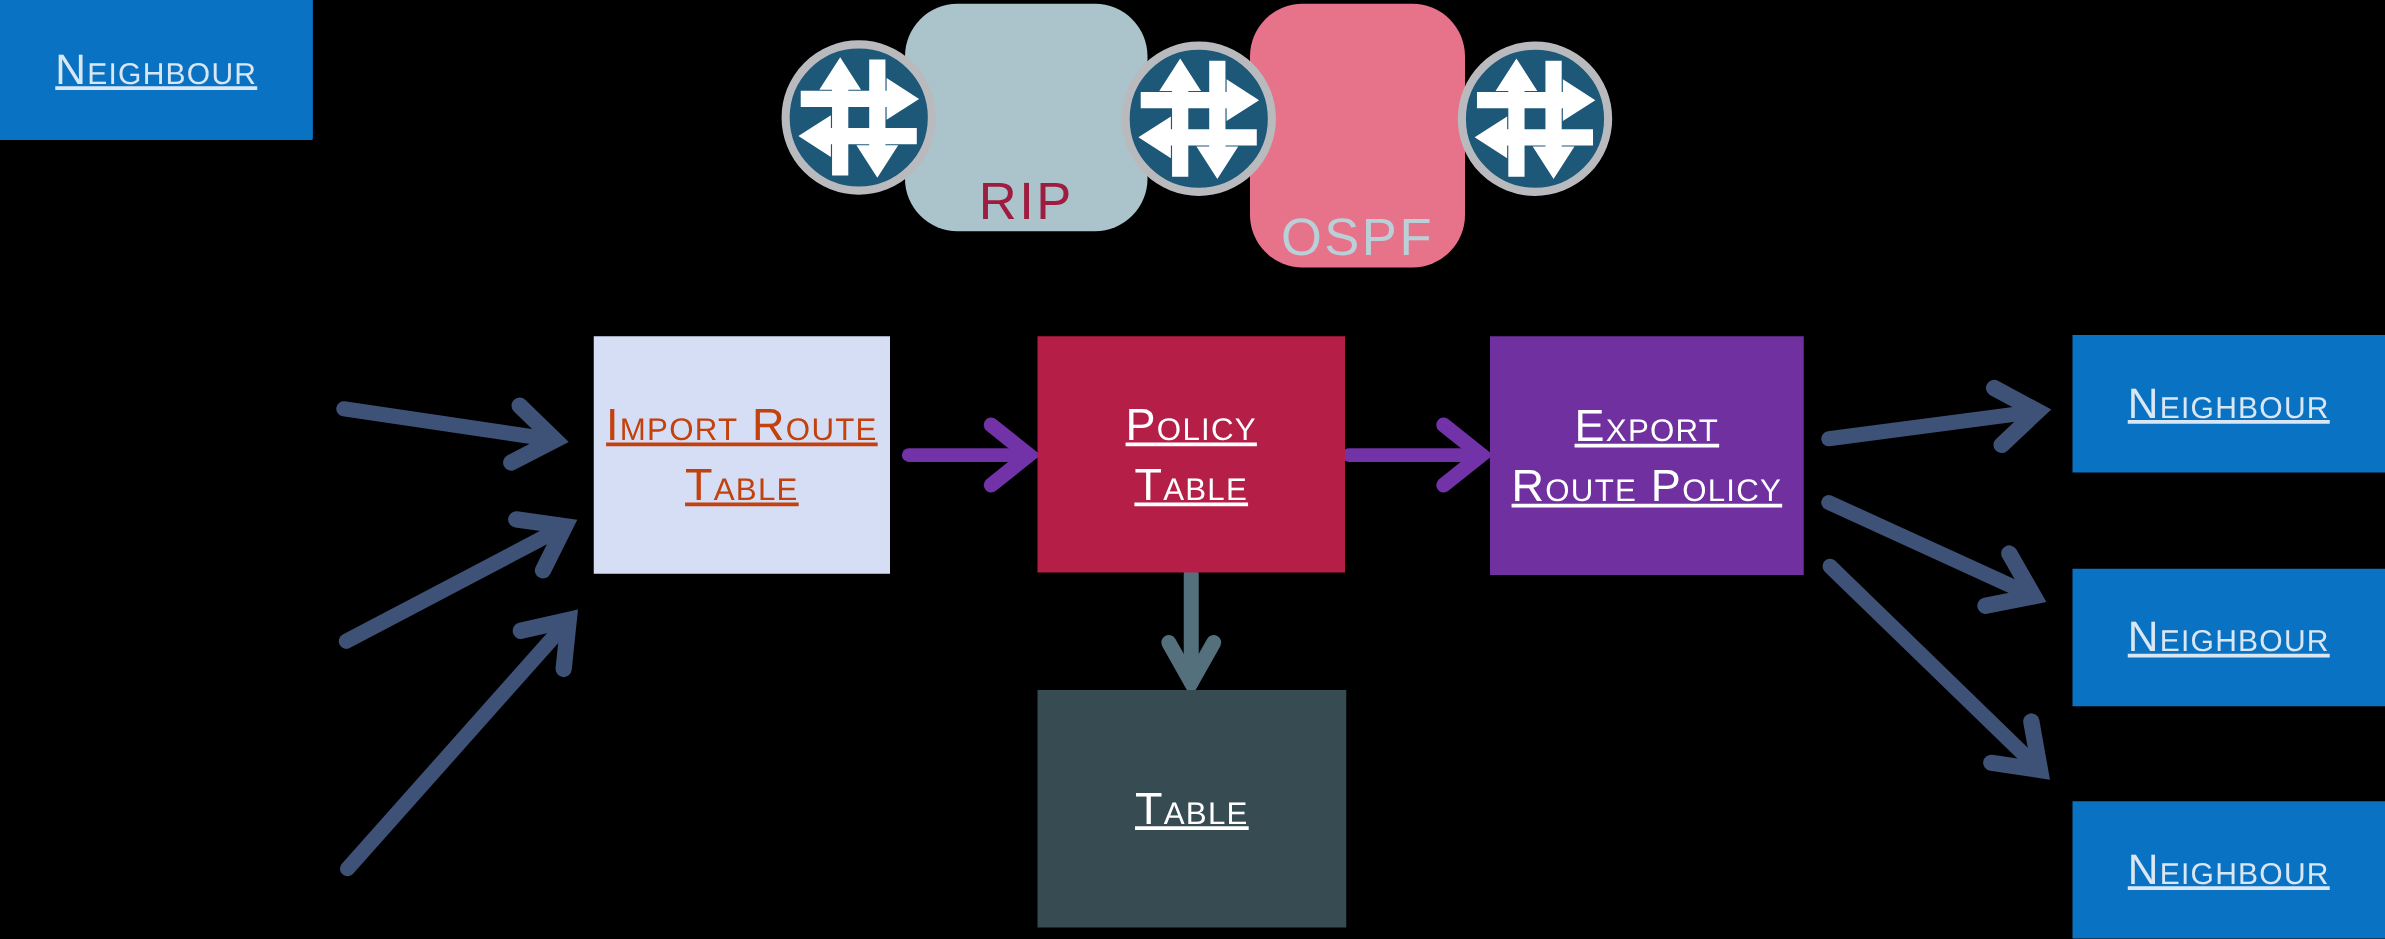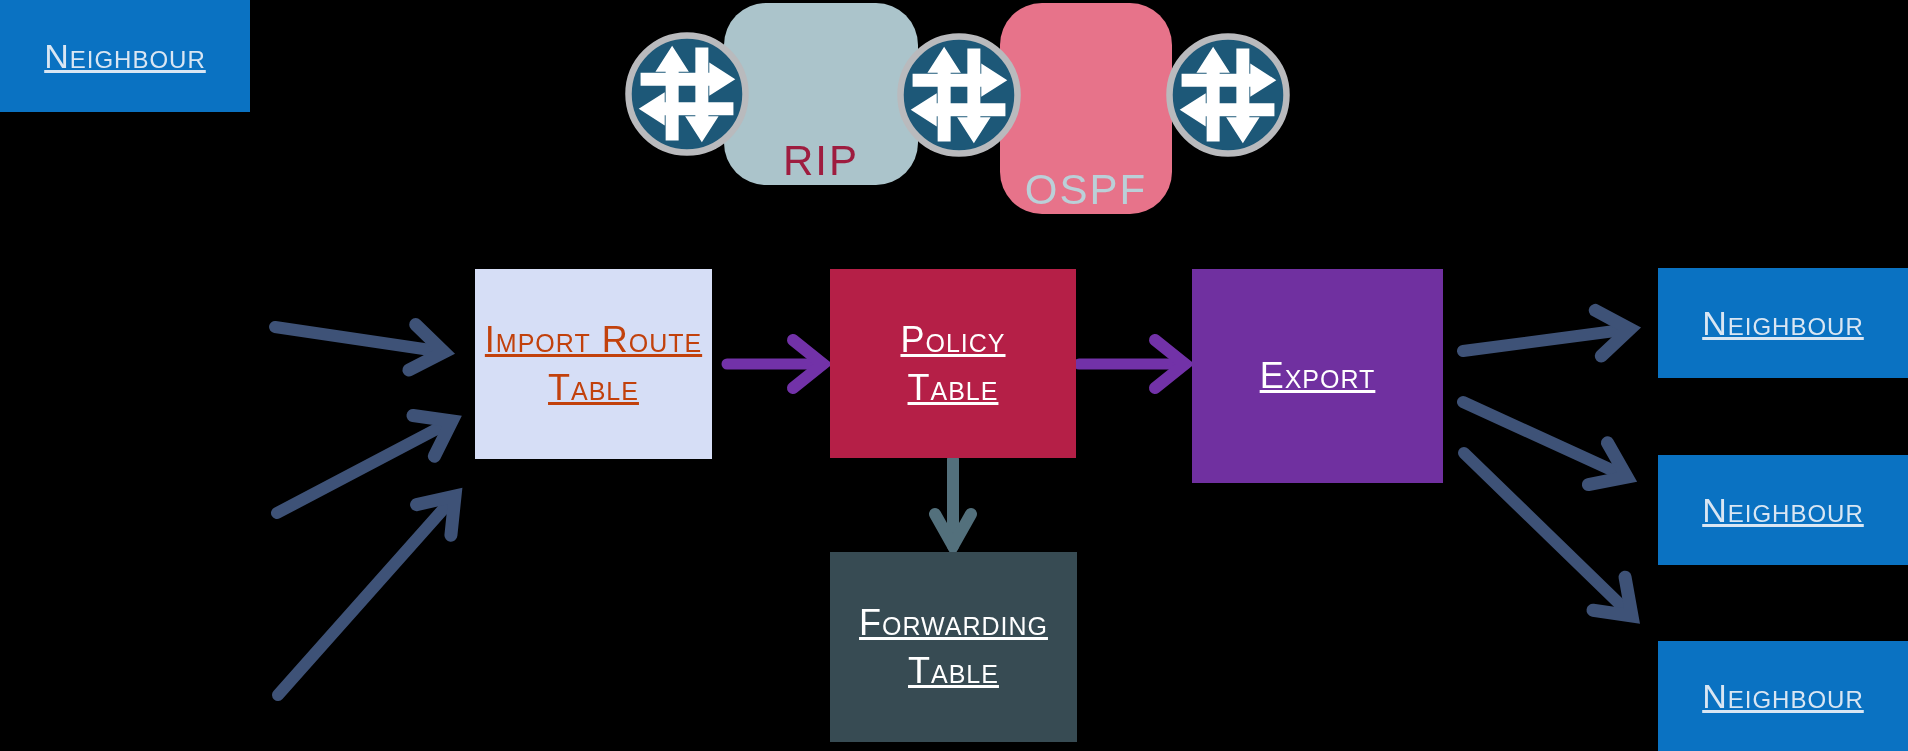--- a/index.html
+++ b/index.html
@@ -41,21 +41,21 @@
   .nb-r1{left:1658px;top:268px;width:250px;height:110px;}
   .nb-r2{left:1658px;top:455px;width:250px;height:110px;}
   .nb-r3{left:1658px;top:641px;width:250px;height:110px;}
   .neighbour,.flowbox{line-height:1;text-decoration:underline;}
   .nb-l1,.nb-l2,.nb-l3,.nb-r1,.nb-r2,.nb-r3{position:absolute;}
 
   .flowbox{font-variant:small-caps;font-size:36px;font-weight:400;letter-spacing:1px;}
   .flowbox .lines{line-height:1.32;}
   .import-box{left:475px;top:269px;width:237px;height:190px;background:var(--import-bg);color:#c2410c;}
   .routing-box{left:830px;top:269px;width:246px;height:189px;background:var(--crimson);color:var(--white);}
-  .export-box{left:1192px;top:269px;width:251px;height:214px;background:var(--purple);color:var(--white);}
+  .export-box{left:1192px;top:269px;width:251px;height:191px;background:var(--purple);color:var(--white);}
   .forwarding-box{left:830px;top:552px;width:247px;height:190px;background:var(--slate-box);color:var(--white);}
 
   .pill{position:absolute;border-radius:42px;display:flex;align-items:flex-end;justify-content:center;
         font-size:42px;font-weight:400;letter-spacing:2px;}
   .rip-pill{left:724px;top:3px;width:194px;height:182px;background:var(--rip-bg);color:var(--rip-text);}
   .ospf-pill{left:1000px;top:3px;width:172px;height:211px;background:var(--ospf-bg);color:var(--ospf-text);}
 
   .router{position:absolute;width:130px;height:130px;}
   .router-1{left:622px;top:29px;}
   .router-2{left:894px;top:30px;}
@@ -140,25 +140,25 @@
   </div>
   <div class="box flowbox routing-box">
     <div class="lines">
       <div>Policy</div>
       <div>Table</div>
     </div>
   </div>
   <div class="box flowbox export-box">
     <div class="lines">
       <div>Export</div>
+      <div>Route Policy</div>
     </div>
   </div>
   <div class="box flowbox forwarding-box">
     <div class="lines">
-      <div>Forwarding</div>
       <div>Table</div>
     </div>
   </div>
 
   <div class="box neighbour nb-r1">
     <span>Neighbour</span>
   </div>
   <div class="box neighbour nb-r2">
     <span>Neighbour</span>
   </div>

